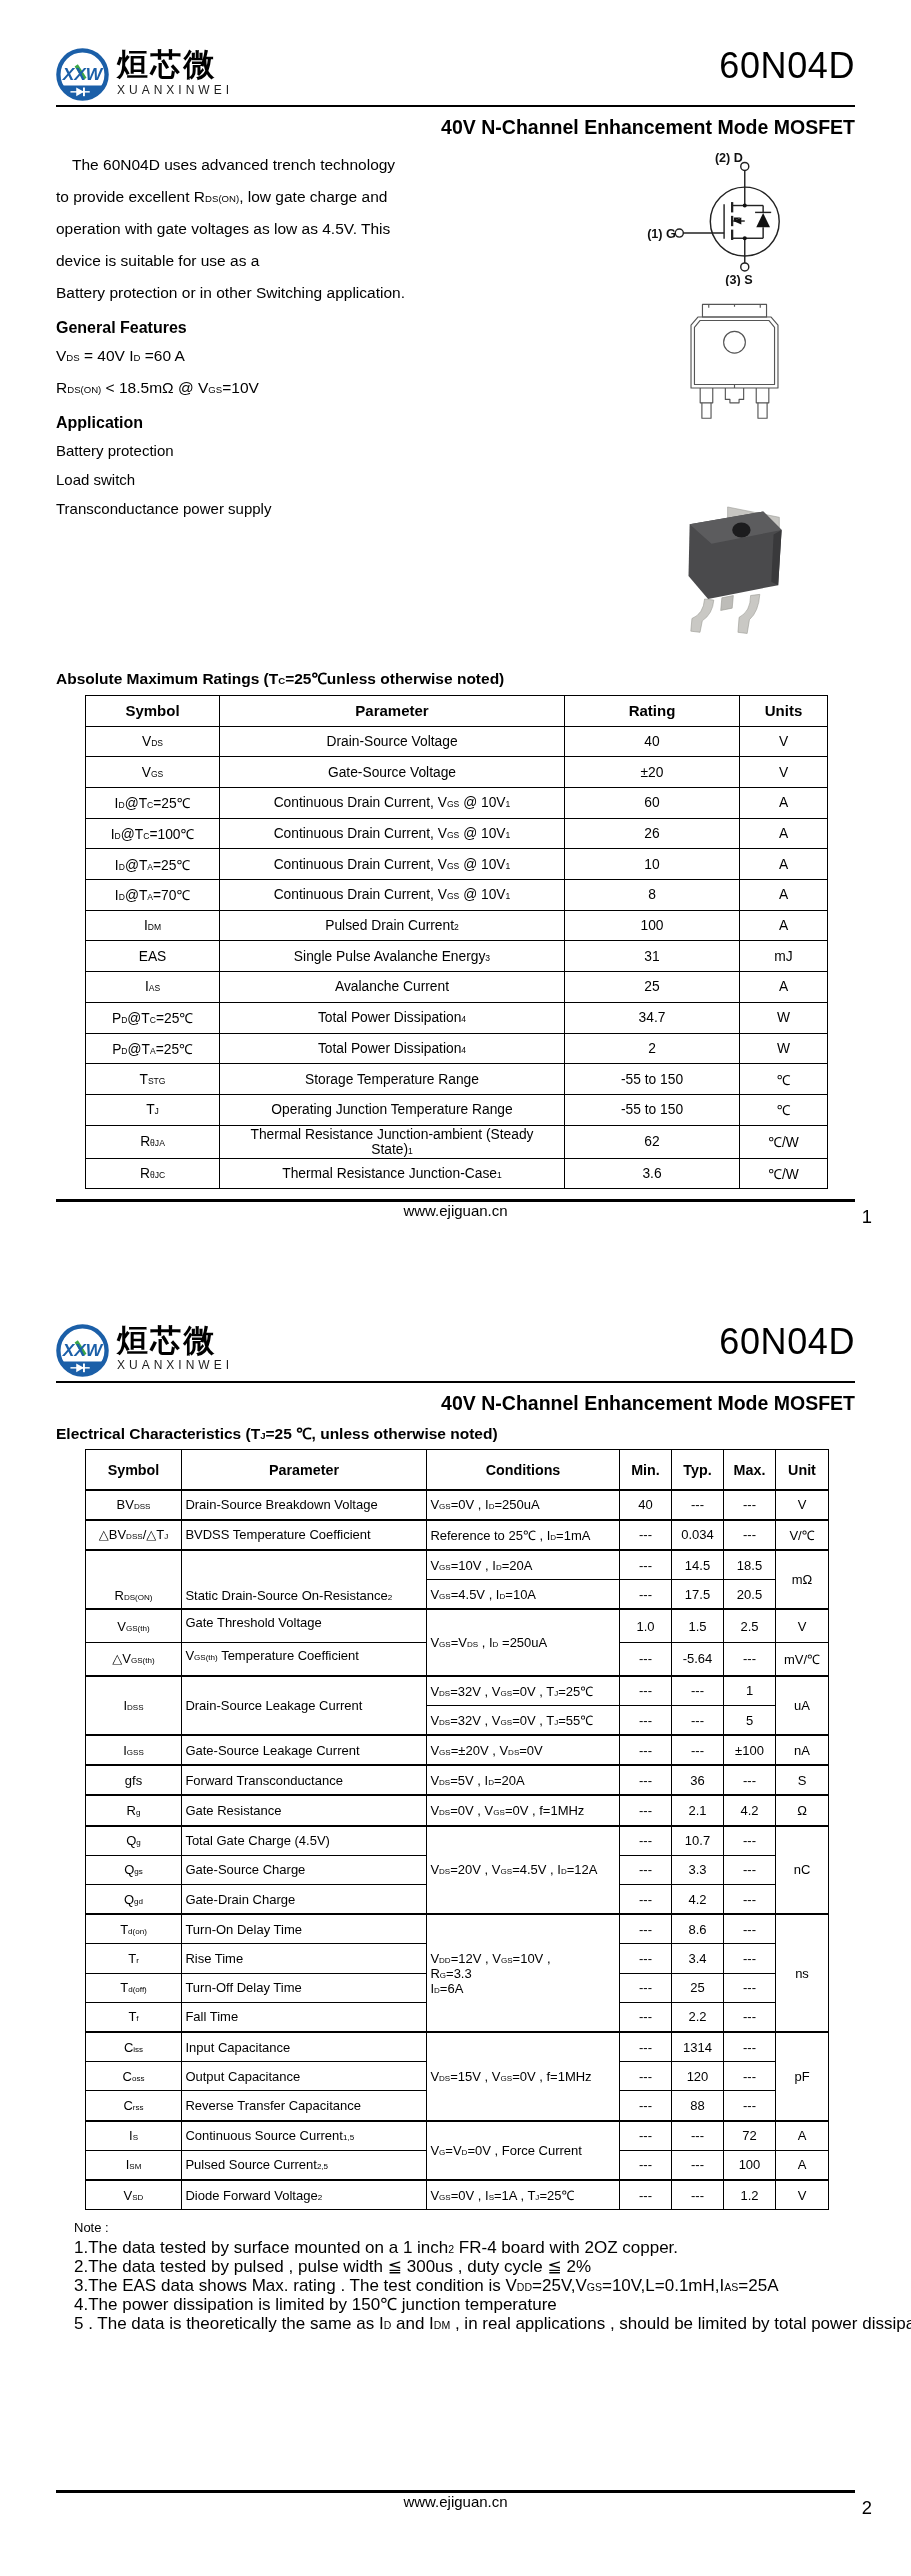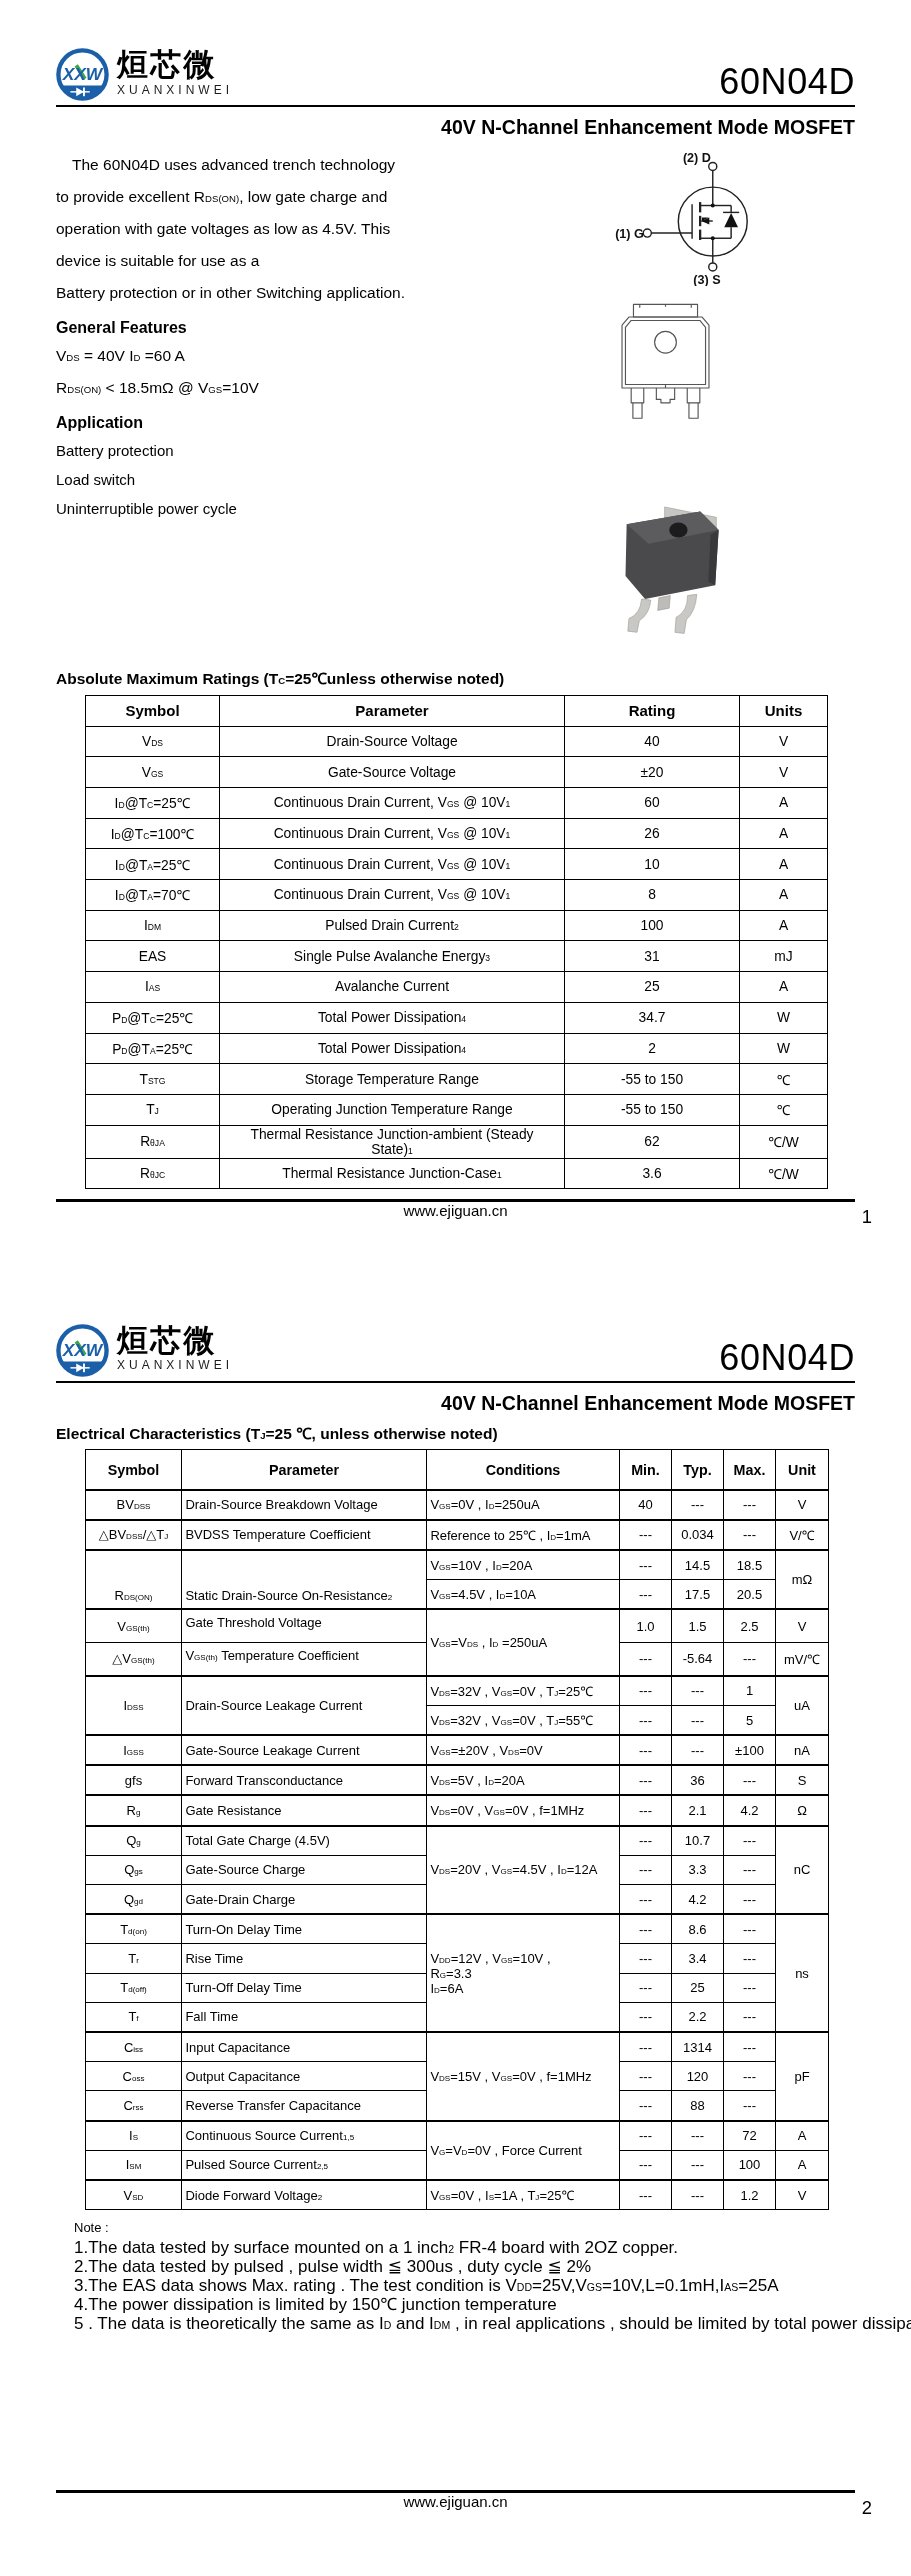--- a/index.html
+++ b/index.html
@@ -1,31 +1,31 @@
 <!DOCTYPE html>
 <html style="font-size:9.2px"><head>
 <meta charset="utf-8">
 <style>
   html,body{margin:0;padding:0;background:#fff;}
   body{width:911px;font-family:"Liberation Sans",sans-serif;color:#000;-webkit-font-smoothing:antialiased;}
   .page{position:relative;padding:0 56px;}
-  .brand-row{display:flex;justify-content:space-between;align-items:flex-end;}
+  .brand-row{display:flex;justify-content:space-between;align-items:flex-start;}
   .pg1 .brand-row{padding-top:48px;}
   .pg2 .brand-row{padding-top:37px;}
   .logo-group{display:flex;align-items:flex-start;gap:8px;}
   .logo-badge{width:53px;height:53px;flex:0 0 auto;}
   .logo-text-block{display:flex;flex-direction:column;}
   .logo-cn{font-size:31px;font-weight:bold;line-height:1.1;letter-spacing:2.3px;}
   .logo-en{font-size:12px;letter-spacing:4px;color:#1c1c1c;margin-top:0.6px;}
   .part-number{font-size:36px;font-weight:normal;letter-spacing:0.6px;line-height:1;padding-bottom:1.1px;}
   .hr-rule{border-top:2.9px solid #000;margin-top:4px;}
   .subtitle{text-align:right;font-weight:bold;font-size:19.5px;margin-top:9.2px;}
   .cols{display:flex;margin-top:9.2px;min-height:512px;}
   .leftcol{flex:1;padding-top:1.1px;}
-  .rightcol{width:241px;display:flex;flex-direction:column;align-items:flex-start;}
+  .rightcol{width:241px;display:flex;flex-direction:column;align-items:center;}
   .section-h{font-size:16px;font-weight:bold;margin:0 0 3.4px 0;}
   .desc-list{margin-bottom:8px;}
   .desc-line{font-size:15.5px;line-height:32px;white-space:nowrap;}
   .desc-indent{text-indent:16px;}
   .feat-line{font-size:15.5px;line-height:32px;white-space:nowrap;}
   .app-line{font-size:15px;line-height:29px;white-space:nowrap;}
   .features-block{margin-top:9.2px;}
   .application-block{margin-top:10.3px;}
   .fig{display:block;}
   .fig-symbol{margin-top:0;}
@@ -101,21 +101,21 @@
             <div class="feat-line">V<sub>DS</sub> = 40V  I<sub>D</sub> =60 A</div>
             <div class="feat-line">R<sub>DS(ON)</sub> &lt; 18.5mΩ @ V<sub>GS</sub>=10V</div>
           </div>
       </div>
 
       <div class="application-block">
         <div class="section-h">Application</div>
         <div>
             <div class="app-line">Battery protection</div>
             <div class="app-line">Load switch</div>
-            <div class="app-line">Uninterruptible power cycle</div>
+            <div class="app-line">Transconductance power supply</div>
           </div>
       </div>
     </div>
 
     <div class="rightcol">
 
       <svg class="fig fig-symbol" width="178" height="138" viewBox="0 0 310 240">
         <g stroke="#222" stroke-width="2.5" fill="none">
           <circle cx="172" cy="128" r="60"></circle>
           <circle cx="172" cy="32" r="7"></circle>

